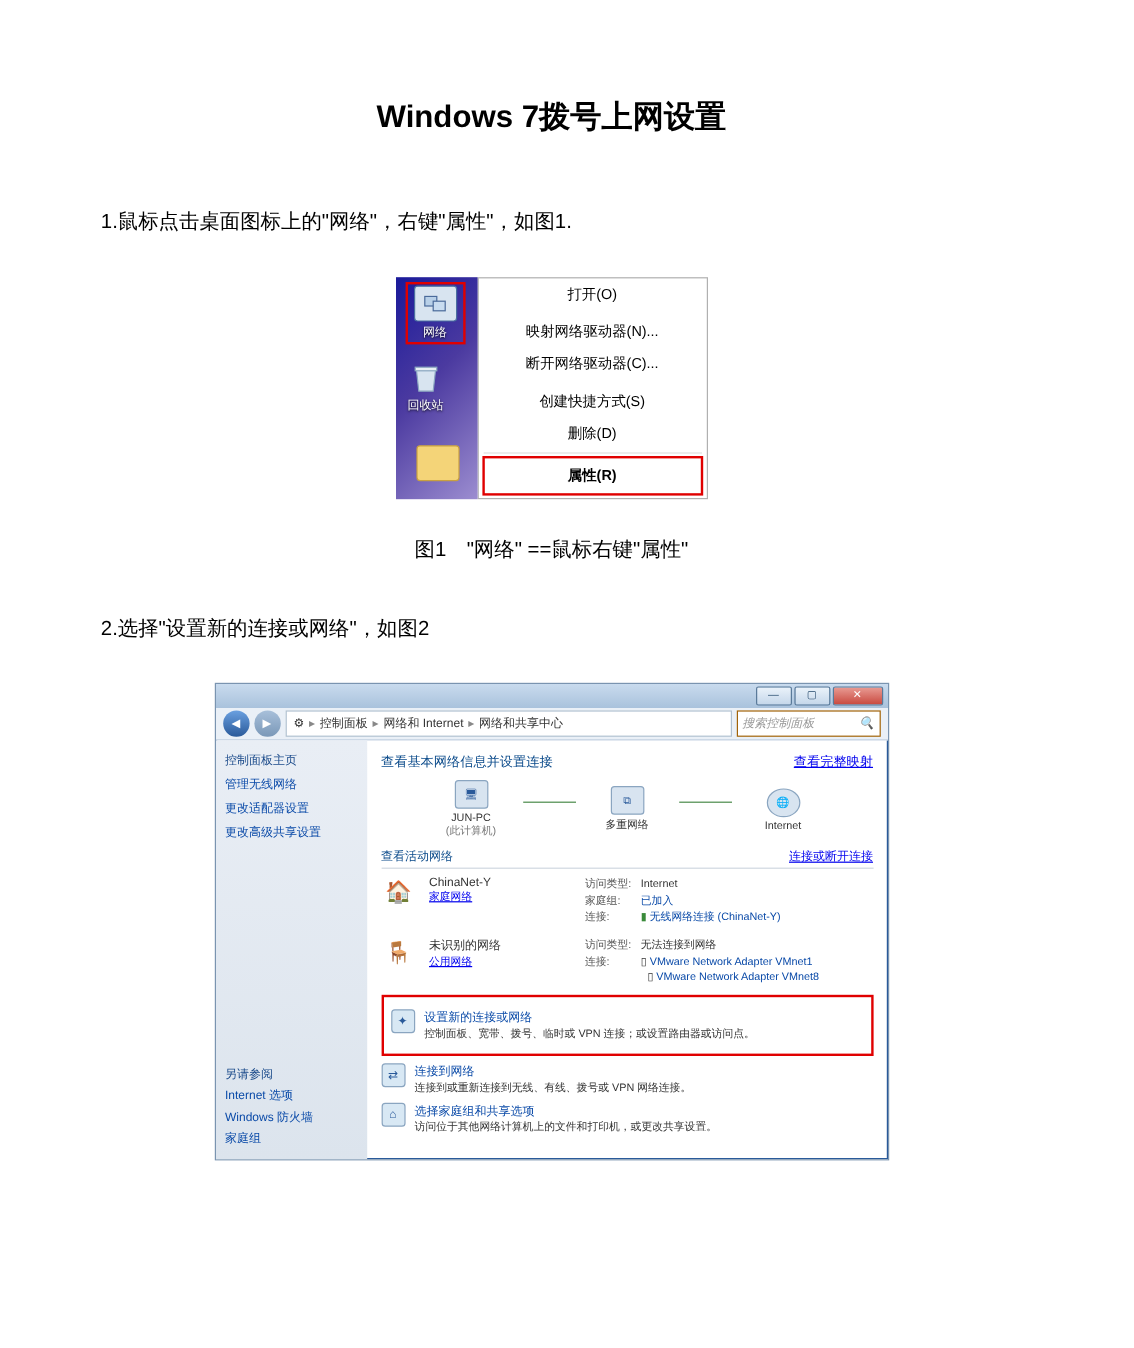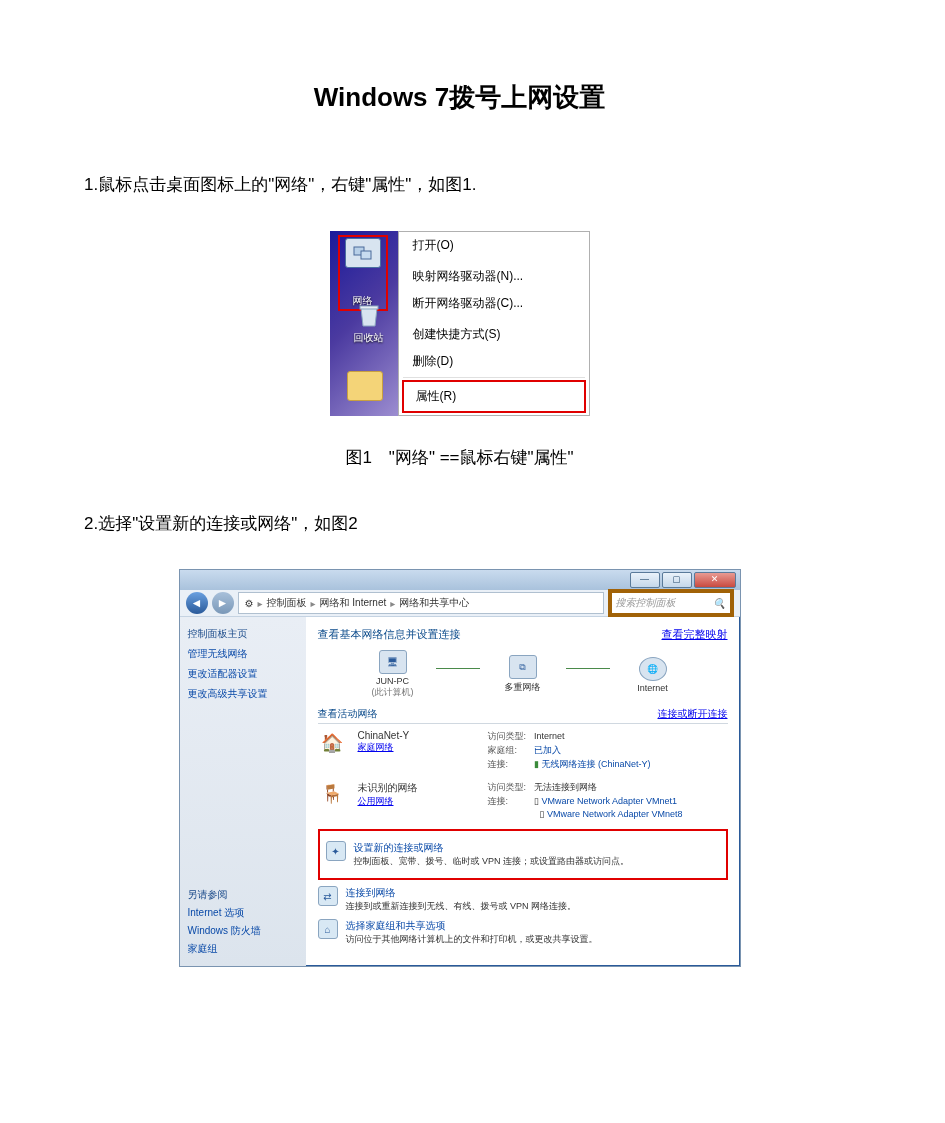--- a/index.html
+++ b/index.html
@@ -9,37 +9,37 @@
 .caption{text-align:center;font-size:17px;margin:30px 0 40px 0;}
 
 
 .fig1-wrap{display:flex;justify-content:center;}
 .fig1{display:flex;width:260px;height:185px;box-sizing:border-box;}
 .fig1-left{width:68px;background:linear-gradient(135deg,#1a1a9a 0%,#4b3aa0 45%,#9c8dd0 100%);position:relative;color:#fff;font-size:11px;}
 .desk-icon{position:absolute;display:flex;flex-direction:column;align-items:center;width:50px;}
 .desk-icon .glyph{width:34px;height:28px;background:#d8e4f0;border:1px solid #4a6fa0;border-radius:3px;position:relative;display:flex;align-items:center;justify-content:center;}
 .desk-icon .lbl{margin-top:2px;text-shadow:0 1px 2px #000;font-size:10px;}
 .hl{border:2px solid #e00000;padding:1px;box-sizing:border-box;}
-.fig1-right{flex:1;background:#fff;border:1px solid #b0b0b0;font-size:12px;display:flex;flex-direction:column;}
+.fig1-right{flex:1;background:#fff;border:1px solid #b0b0b0;font-size:12px;display:flex;flex-direction:column;text-align:center;}
 .menu-item{padding:5px 14px;white-space:nowrap;}
 .menu-sep{height:1px;background:#e0e0e0;margin:2px 4px;}
 .menu-bottom{margin-top:auto;}
-.menu-highlight{border:2px solid #e00000;margin:0 3px 3px;}
+.menu-highlight{border:2px solid #e00000;margin:0 3px 3px;font-weight:bold;}
 
 
 .fig2-wrap{display:flex;justify-content:center;}
 .fig2{width:560px;border:1px solid #7a94b0;background:#fff;font-size:10px;box-shadow:0 0 0 1px #2a5a9a inset;}
 .win-top{height:20px;background:linear-gradient(#c9dbee,#a9c2dc);display:flex;align-items:center;justify-content:flex-end;padding:0 4px;}
 .win-btn{width:28px;height:14px;margin-left:2px;border:1px solid #5a7a9a;background:linear-gradient(#eaf2fa,#c5d7ea);border-radius:2px;font-size:9px;text-align:center;line-height:12px;color:#274b6d;}
 .win-btn.close{width:40px;background:linear-gradient(#e89a92,#c94a40);color:#fff;}
 .addr-bar{height:26px;background:#eaf0f7;display:flex;align-items:center;padding:0 6px;gap:4px;border-bottom:1px solid #c5d3e2;}
 .nav-btn{width:22px;height:22px;border-radius:50%;background:linear-gradient(#6aa0e0,#2a5a9a);color:#fff;display:flex;align-items:center;justify-content:center;font-size:12px;}
 .crumbs{flex:1;height:20px;background:#fff;border:1px solid #b0c0d0;display:flex;align-items:center;padding:0 6px;gap:4px;color:#333;}
 .crumbs .sep{color:#888;}
-.searchbox{width:110px;height:20px;background:#fff;border:4px solid #a16207;color:#999;display:flex;align-items:center;padding:0 4px;font-style:italic;}
+.searchbox{width:110px;height:20px;background:#fff;border:1px solid #a16207;color:#999;display:flex;align-items:center;padding:0 4px;font-style:italic;}
 .win-body{display:flex;min-height:340px;}
 .sidebar{width:110px;background:linear-gradient(#e9eef5,#dce4ed);padding:10px 8px;display:flex;flex-direction:column;gap:6px;color:#1a4a8a;}
 .sidebar .hdr{color:#1a4a8a;font-weight:normal;}
 .sidebar .spacer{flex:1;}
 .sidebar .footer-links{color:#1a4a8a;display:flex;flex-direction:column;gap:4px;}
 .sidebar a{color:#0a4aa8;text-decoration:none;}
 .content{flex:1;padding:10px 12px 14px 12px;}
 .content-hdr{color:#0a4a8a;font-size:11px;display:flex;justify-content:space-between;align-items:center;margin-bottom:8px;}
 .topo{display:flex;align-items:center;justify-content:center;gap:8px;margin-bottom:4px;}
 .topo .node{display:flex;flex-direction:column;align-items:center;width:70px;font-size:9px;color:#333;}
@@ -65,30 +65,30 @@
 <body>
 
 <div class="page">
   <div class="title">Windows 7拨号上网设置</div>
 
   <div class="step">1.鼠标点击桌面图标上的"网络"，右键"属性"，如图1.</div>
 
   <div class="fig1-wrap">
     <div class="fig1">
       <div class="fig1-left">
-        <div class="desk-icon hl" style="top:4px;left:8px;gap:24px;">
+        <div class="desk-icon hl" style="top:4px;left:8px;">
           <div class="glyph">
             <svg width="20" height="14">
                 <rect x="1" y="1" width="10" height="8" fill="#b8d0e8" stroke="#4a6a9a"></rect>
                 <rect x="8" y="5" width="10" height="8" fill="#c8dcf0" stroke="#4a6a9a"></rect>
               </svg>
           </div>
           <div class="lbl">网络</div>
         </div>
-        <div class="desk-icon" style="top:70px;left:14px;">
+        <div class="desk-icon" style="top:70px;left:0;">
           <div class="glyph" style="background:transparent;border:none;">
             <svg width="26" height="26">
                 <path d="M5 6 L21 6 L19 24 L7 24 Z" fill="#d8e4f0" stroke="#8aa5c0"></path>
                 <rect x="4" y="4" width="18" height="3" fill="#e8eef4" stroke="#8aa5c0"></rect>
               </svg>
           </div>
           <div class="lbl">回收站</div>
         </div>
         <div class="desk-icon" style="top:140px;left:10px;">
           <div class="glyph" style="background:#f4d478;border-color:#c8a040;"></div>

